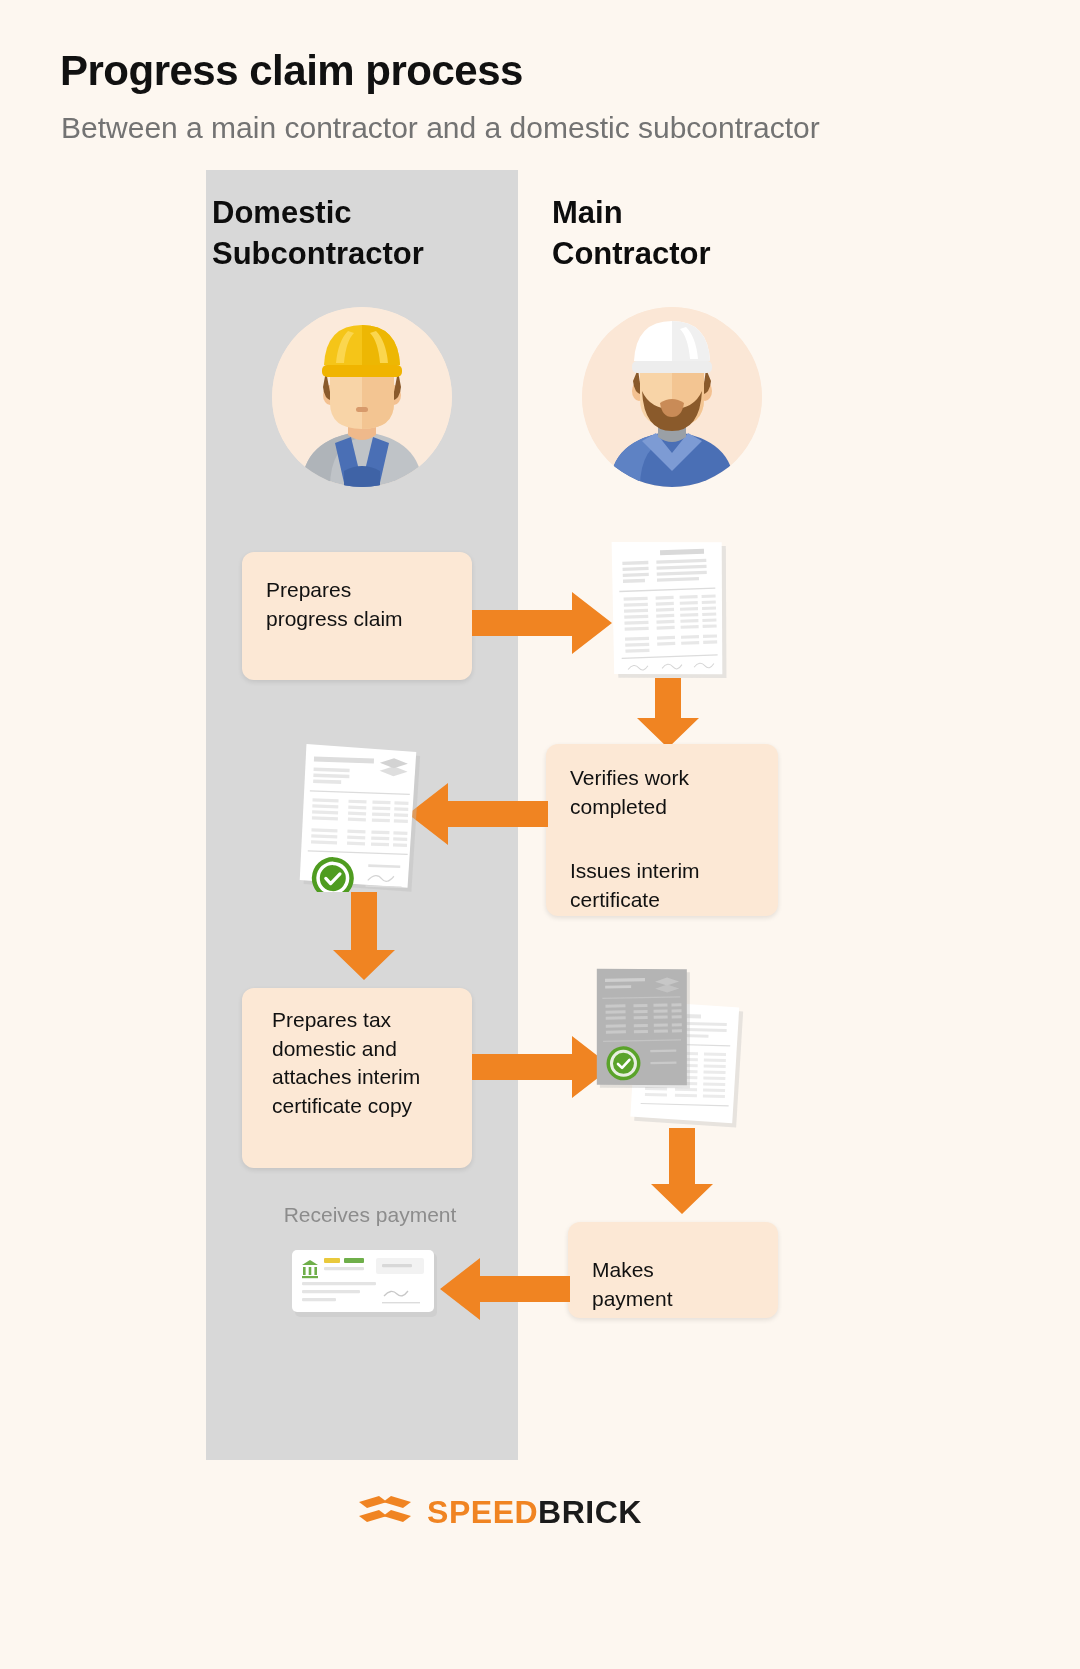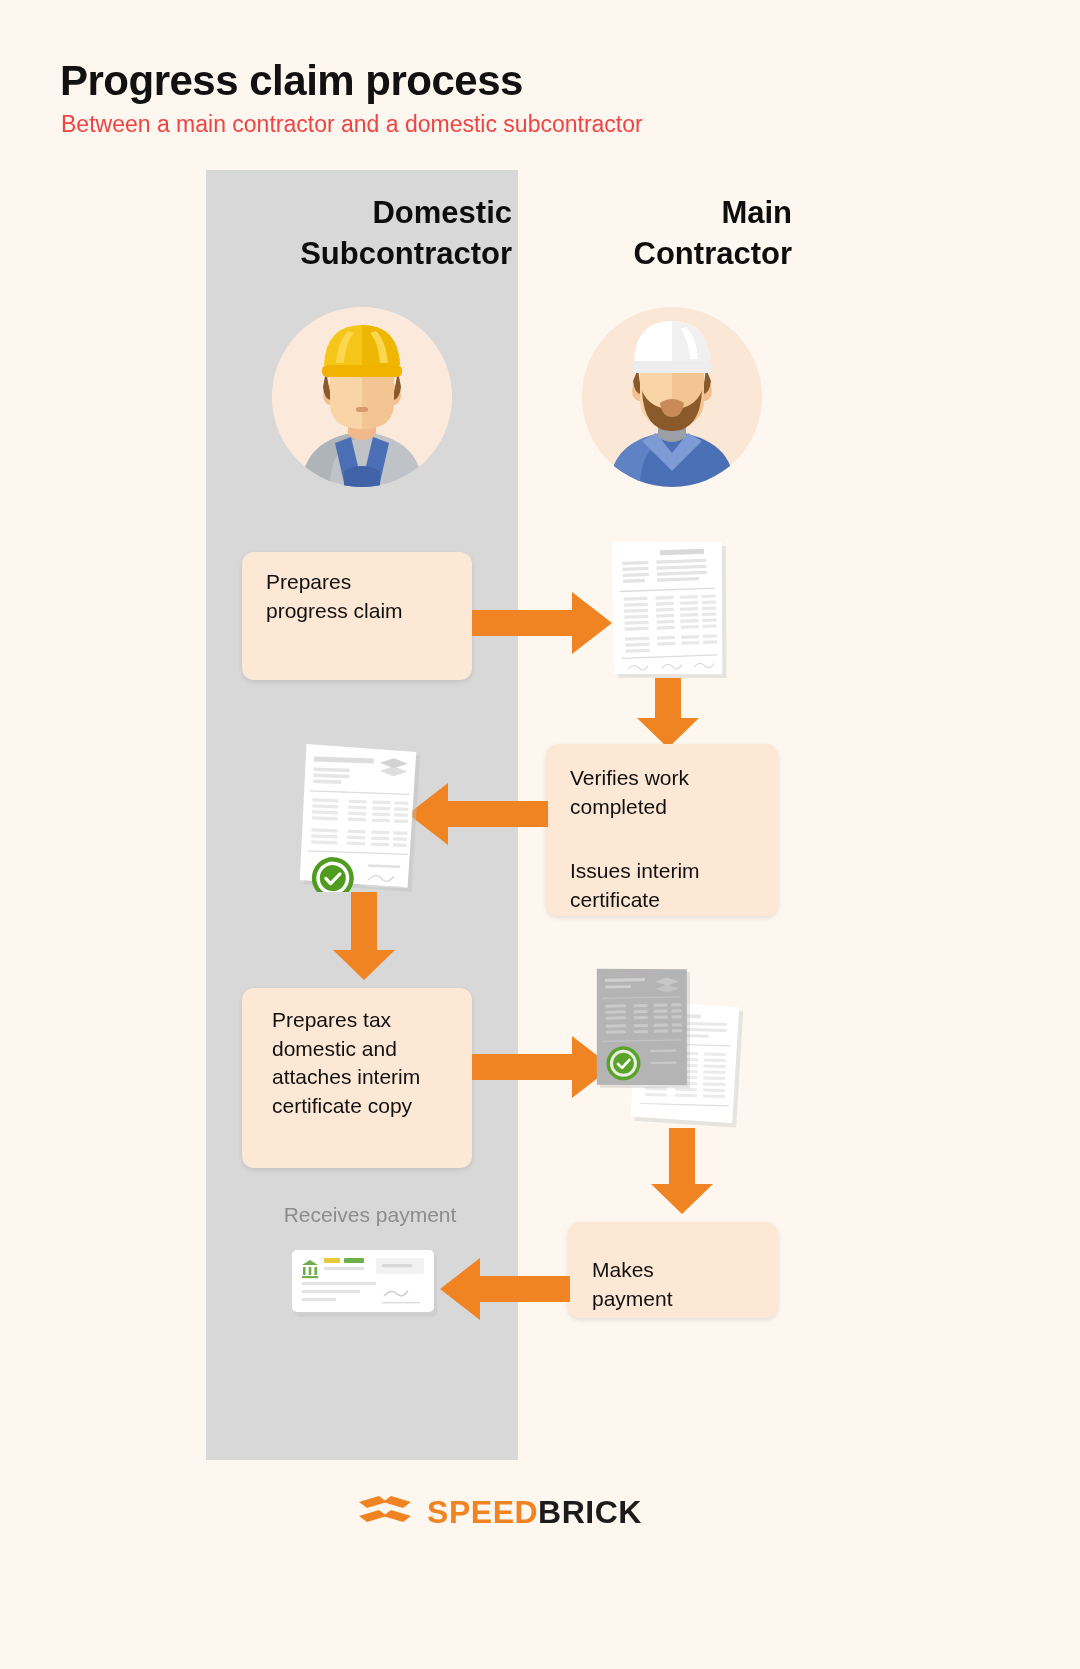--- a/index.html
+++ b/index.html
@@ -6,39 +6,39 @@
   html, body {
     width: 1080px; height: 1669px;
     background: #FDF7F0;
     font-family: "Liberation Sans", sans-serif;
     overflow: hidden;
   }
   #page { position: relative; width: 1080px; height: 1669px; background: #FDF7F0; }
 
   
   .title {
-    position: absolute; left: 60px; top: 57px;
+    position: absolute; left: 60px; top: 47px;
     font-size: 42px; font-weight: bold; color: #111111;
     letter-spacing: -0.5px;
   }
   .subtitle {
     position: absolute; left: 61px; top: 111px;
-    font-size: 23px; font-weight: normal; color: #ef4444;
+    font-size: 30px; font-weight: normal; color: #737373;
   }
 
   
   .grey-band {
     position: absolute; left: 206px; top: 170px;
     width: 312px; height: 1290px;
     background: #D8D8D8;
   }
 
   
   .col-head {
-    position: absolute; text-align: right;
+    position: absolute; text-align: left;
     font-size: 31px; font-weight: bold; color: #0d0d0d;
     line-height: 1.32;
   }
   .col-head.left  { left: 212px; top: 193px; width: 300px; }
   .col-head.right { left: 552px; top: 193px; width: 240px; }
 
   
   .avatar {
     position: absolute; width: 180px; height: 180px; border-radius: 50%;
     overflow: hidden;
@@ -53,21 +53,21 @@
     background: #FCE8D5;
     border-radius: 12px;
     color: #111;
     font-size: 21px;
     line-height: 1.36;
     padding: 22px 24px;
     box-shadow: 0 2px 5px rgba(0,0,0,0.10);
   }
   .pbox p + p { margin-top: 36px; }
 
-  #box-prepare-claim  { left: 242px; top: 552px;  width: 230px; height: 128px; padding-top: 16px; }
+  #box-prepare-claim  { left: 242px; top: 552px;  width: 230px; height: 128px; padding-top: 24px; }
   #box-verify         { left: 546px; top: 744px;  width: 232px; height: 172px; padding-top: 20px; }
   #box-tax-invoice    { left: 242px; top: 988px;  width: 230px; height: 180px; padding-top: 18px; padding-left: 30px; }
   #box-makes-payment  { left: 568px; top: 1222px; width: 210px; height: 96px; padding-top: 34px; }
 
   .plain-label {
     position: absolute; left: 250px; top: 1203px; width: 240px;
     font-size: 21px; color: #8C8C8C; text-align: center;
   }
 
   

